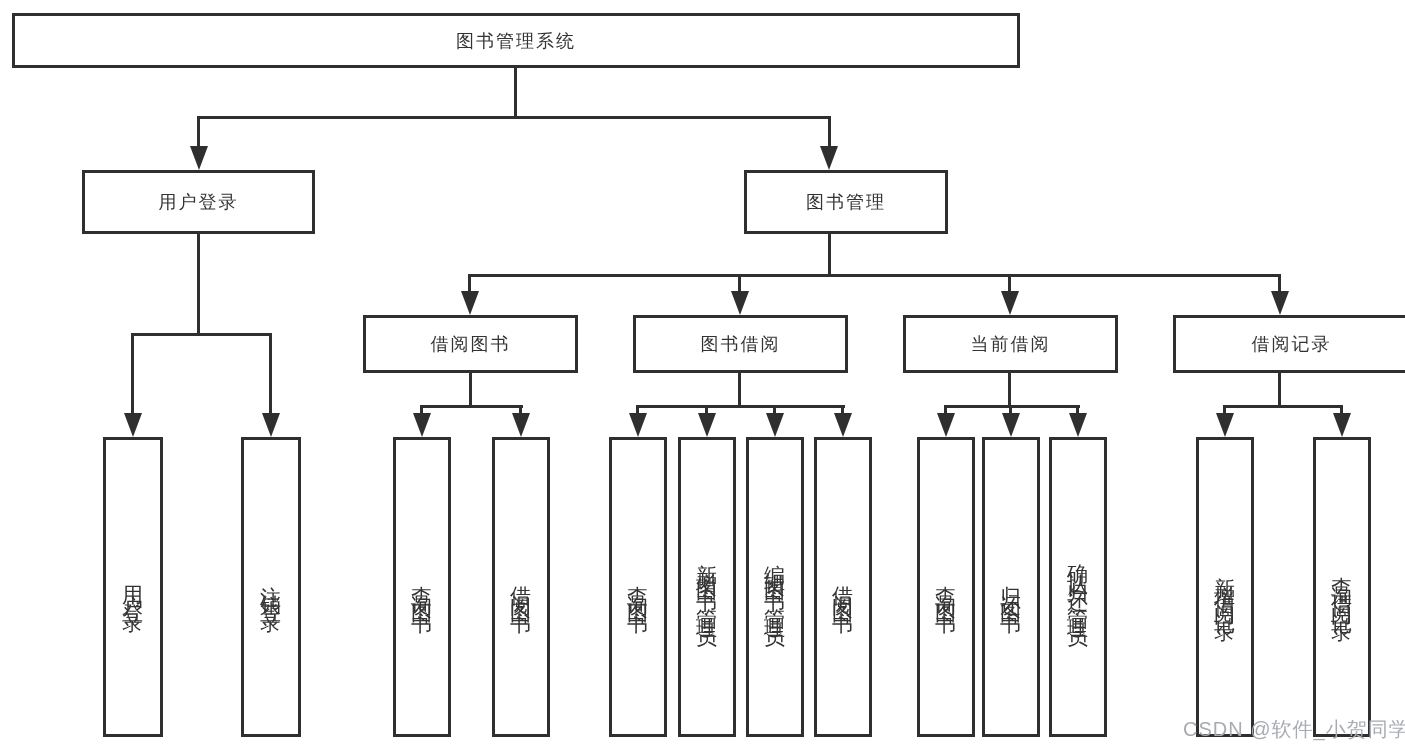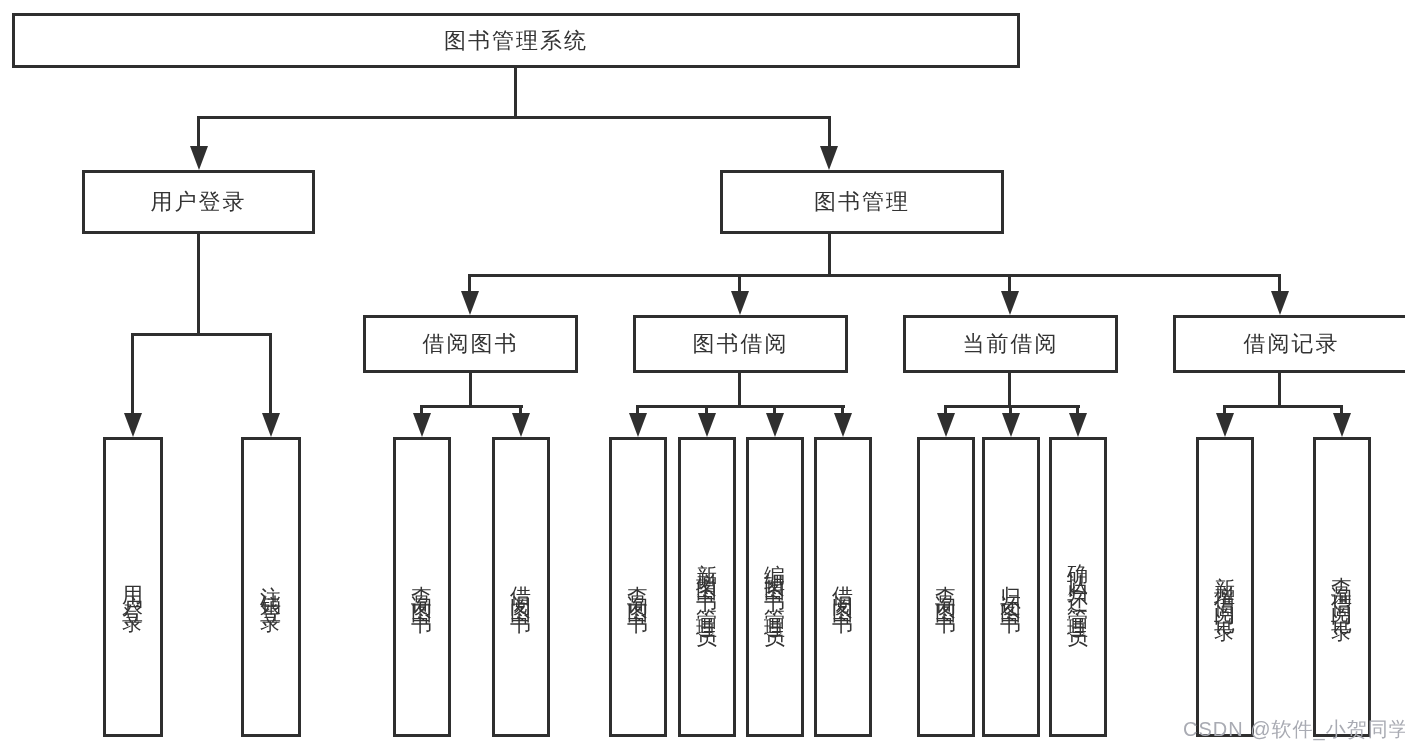--- a/index.html
+++ b/index.html
@@ -3,21 +3,21 @@
 <meta charset="utf-8">
 <style>
   html,body{margin:0;padding:0;background:#ffffff;}
   .canvas{
     position:relative;width:1405px;height:747px;background:#ffffff;overflow:hidden;
     font-family:"Liberation Sans","DejaVu Sans",sans-serif;color:#333333;
   }
   .box{
     position:absolute;box-sizing:border-box;border:3px solid #2f2f2f;background:#ffffff;
     display:flex;align-items:center;justify-content:center;
-    font-size:22px;letter-spacing:2px;color:#333333;
+    font-size:18px;letter-spacing:2px;color:#333333;
   }
   .leaf{
     writing-mode:vertical-rl;text-orientation:mixed;
     font-size:21px;letter-spacing:9px;line-height:1;
     top:437px;height:300px;
   }
   .vline,.hline{position:absolute;background:#2f2f2f;}
   .vline{width:3px;}
   .hline{height:3px;}
   .arrow{
@@ -31,21 +31,21 @@
   }
 </style>
 </head>
 <body>
 
 <div class="canvas">
 
   <div class="box" style="left:12px;top:13px;width:1008px;height:55px">图书管理系统</div>
 
   <div class="box" style="left:82px;top:170px;width:233px;height:64px">用户登录</div>
-  <div class="box" style="left:720px;top:170px;width:284px;height:64px">图书管理</div>
+  <div class="box" style="left:744px;top:170px;width:204px;height:64px">图书管理</div>
 
   <div class="box" style="left:363px;top:315px;width:215px;height:58px">借阅图书</div>
   <div class="box" style="left:903px;top:315px;width:215px;height:58px">当前借阅</div>
   <div class="box" style="left:633px;top:315px;width:215px;height:58px">图书借阅</div>
   <div class="box" style="left:1173px;top:315px;width:237px;height:58px">借阅记录</div>
 
   <div class="box leaf" style="left:103px;width:60px">用户登录</div>
   <div class="box leaf" style="left:241px;width:60px">注销登录</div>
   <div class="box leaf" style="left:393px;width:58px">查询图书</div>
   <div class="box leaf" style="left:492px;width:58px">借阅图书</div>

